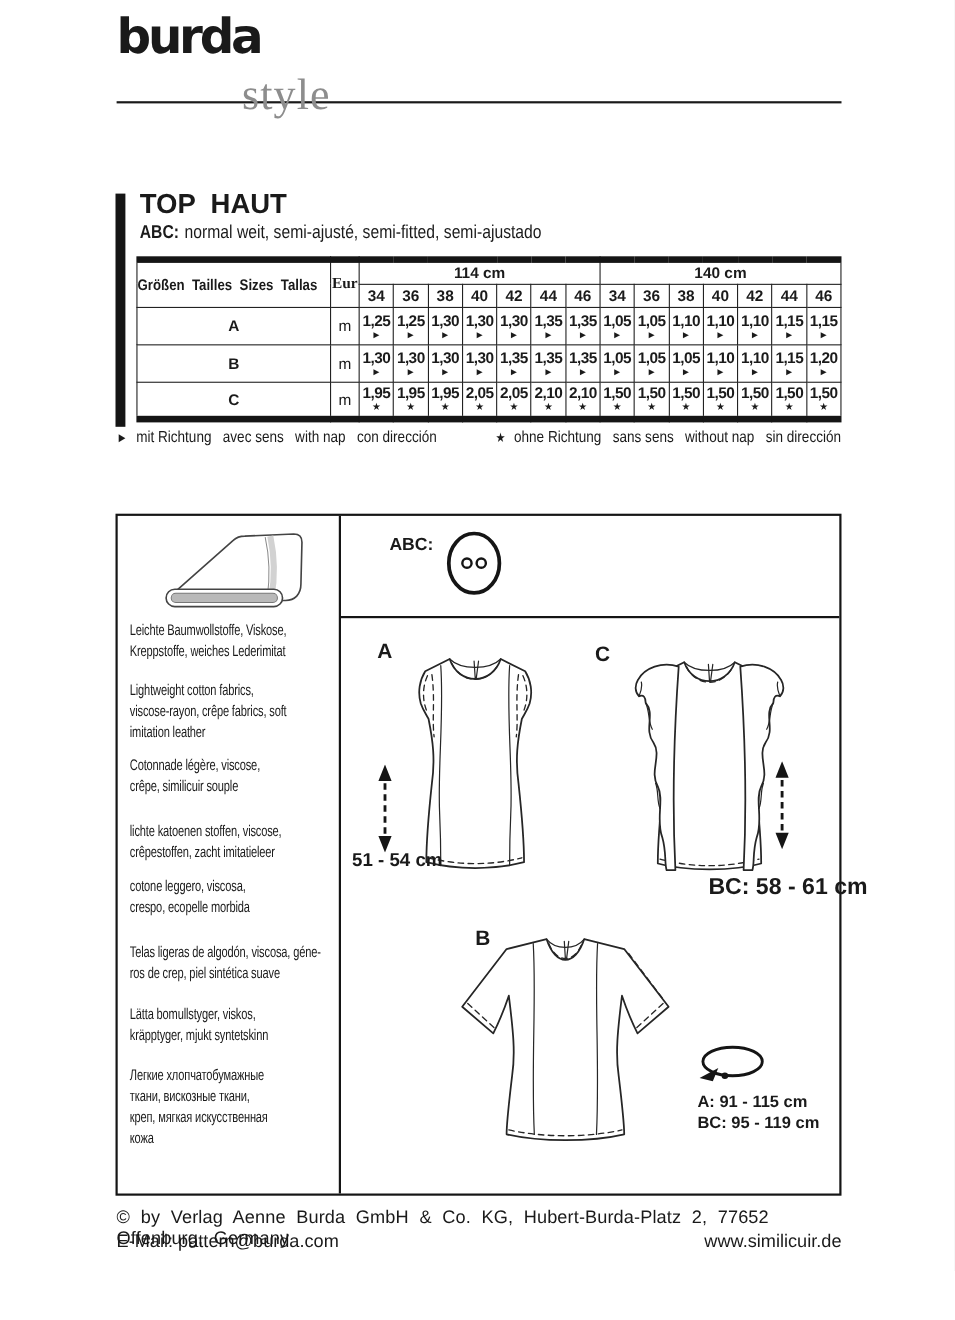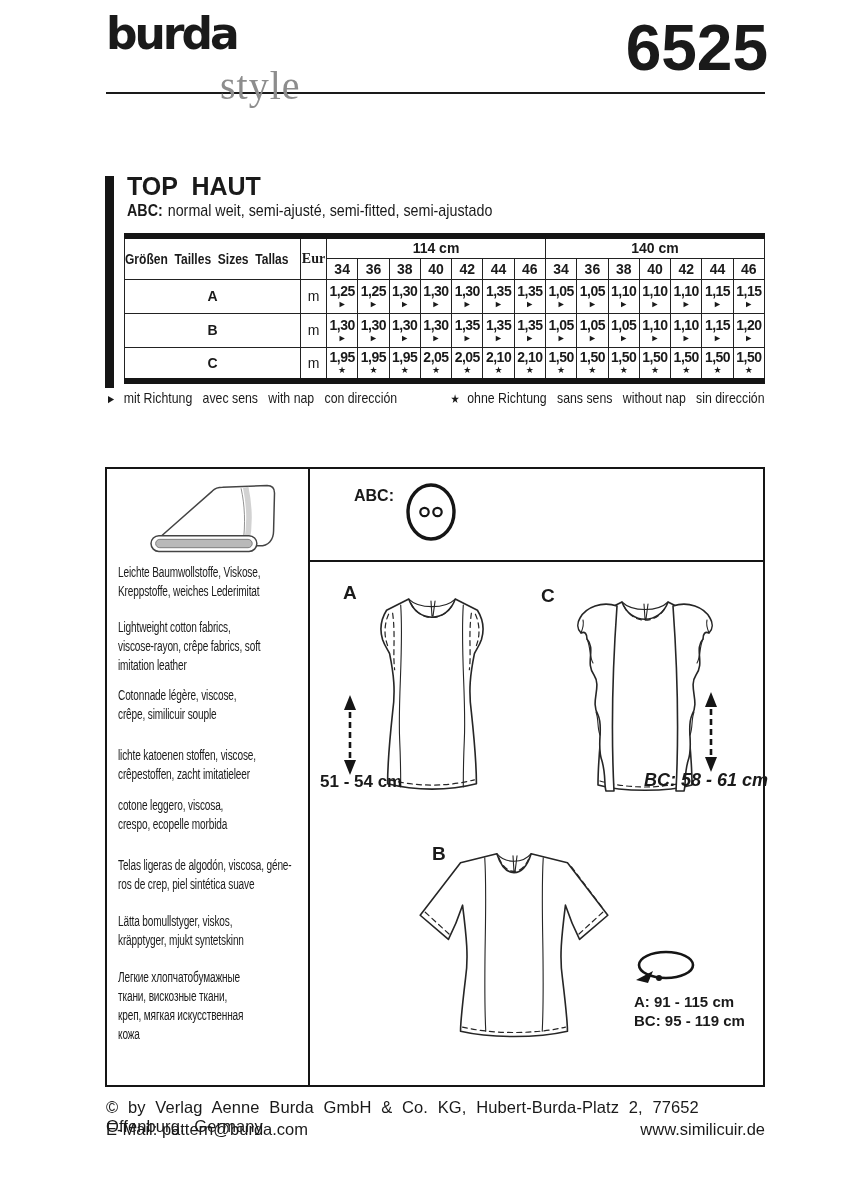--- a/index.html
+++ b/index.html
@@ -56,21 +56,21 @@
   .mat{position:absolute;left:11px;width:260px;font-size:14px;line-height:19px;
          white-space:pre-line;letter-spacing:-0.2px;
          transform:scaleX(0.72);transform-origin:left top;}
   .notions-row{position:absolute;left:203px;top:0;width:453px;height:93px;
          border-bottom:2px solid #151515;box-sizing:border-box;}
   .notions-label{position:absolute;left:44px;top:18px;font-weight:700;font-size:16px;}
   .button-wrap{position:absolute;left:94px;top:12px;}
   .drawings{position:absolute;left:203px;top:93px;width:453px;height:525px;}
   .view-label{position:absolute;font-size:19px;font-weight:700;}
   .lenA{position:absolute;left:10px;top:210px;font-size:17px;font-weight:700;white-space:pre;}
-  .lenC{position:absolute;left:334px;top:208px;font-size:18px;font-weight:700;white-space:pre;font-style:italic;}
+  .lenC{position:absolute;left:334px;top:233px;font-size:21px;font-weight:700;white-space:pre;}
   .circ-text{position:absolute;left:324px;top:430px;font-size:15px;font-weight:700;
          line-height:19px;white-space:pre;}
   .garment{stroke:#262626;fill:none;stroke-width:1.6;stroke-linecap:round;stroke-linejoin:round;}
   .gfill{fill:#ffffff;}
   .dash{stroke-dasharray:5,4;stroke-width:1.2;}
   .thin{stroke-width:1.1;}
 
   
   .footer-copy{position:absolute;left:106px;top:1098px;width:659px;font-size:16.5px;
          word-spacing:5px;letter-spacing:0.1px;}
@@ -78,21 +78,20 @@
          justify-content:space-between;font-size:16.5px;gap:46px;}
 </style>
 </head>
 <body>
 
 <div class="page">
 
   <div class="brand">burda</div>
   <div class="header-rule"></div>
   <div class="brand-sub">style</div>
-  <div class="pattern-number">6525</div>
 
   <div class="section-bar"></div>
   <div class="title">TOP  HAUT</div>
   <div class="subtitle"><span class="bl">ABC:</span><span>normal weit, semi-ajusté, semi-fitted, semi-ajustado</span></div>
 
   <table class="size-table">
     <colgroup>
         <col style="width:176px">
         <col style="width:26px">
         <col span="14">

